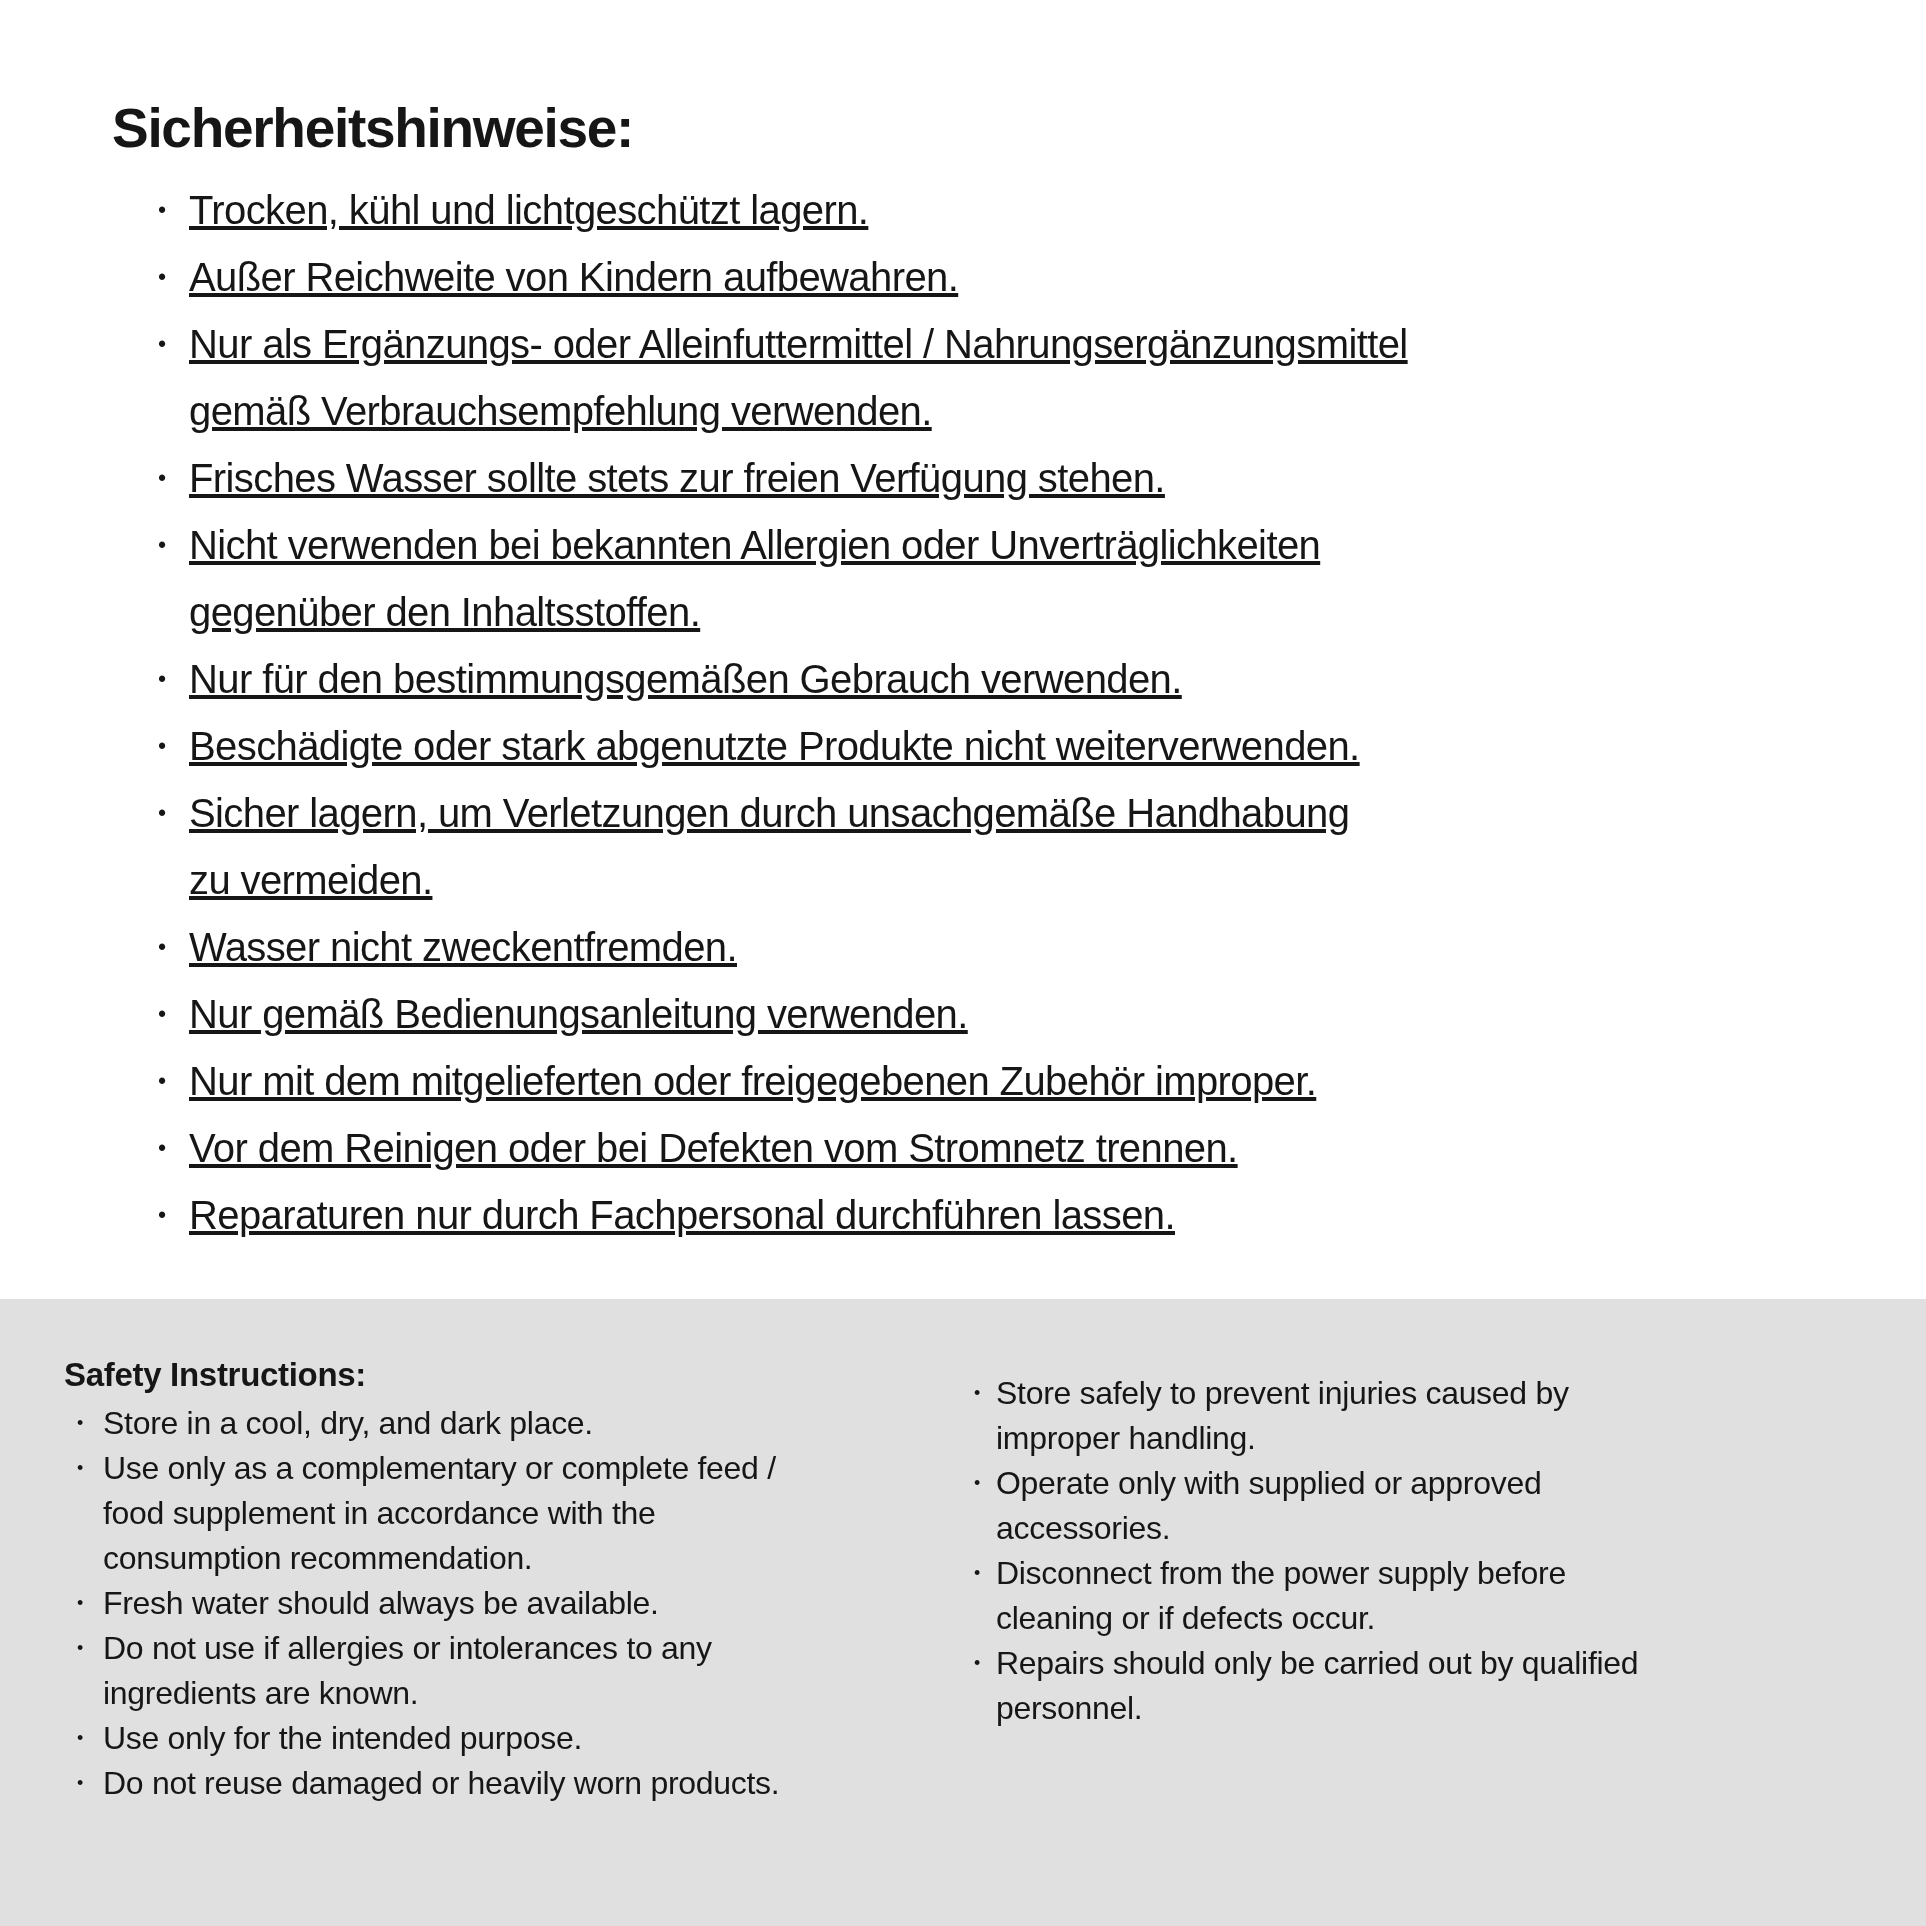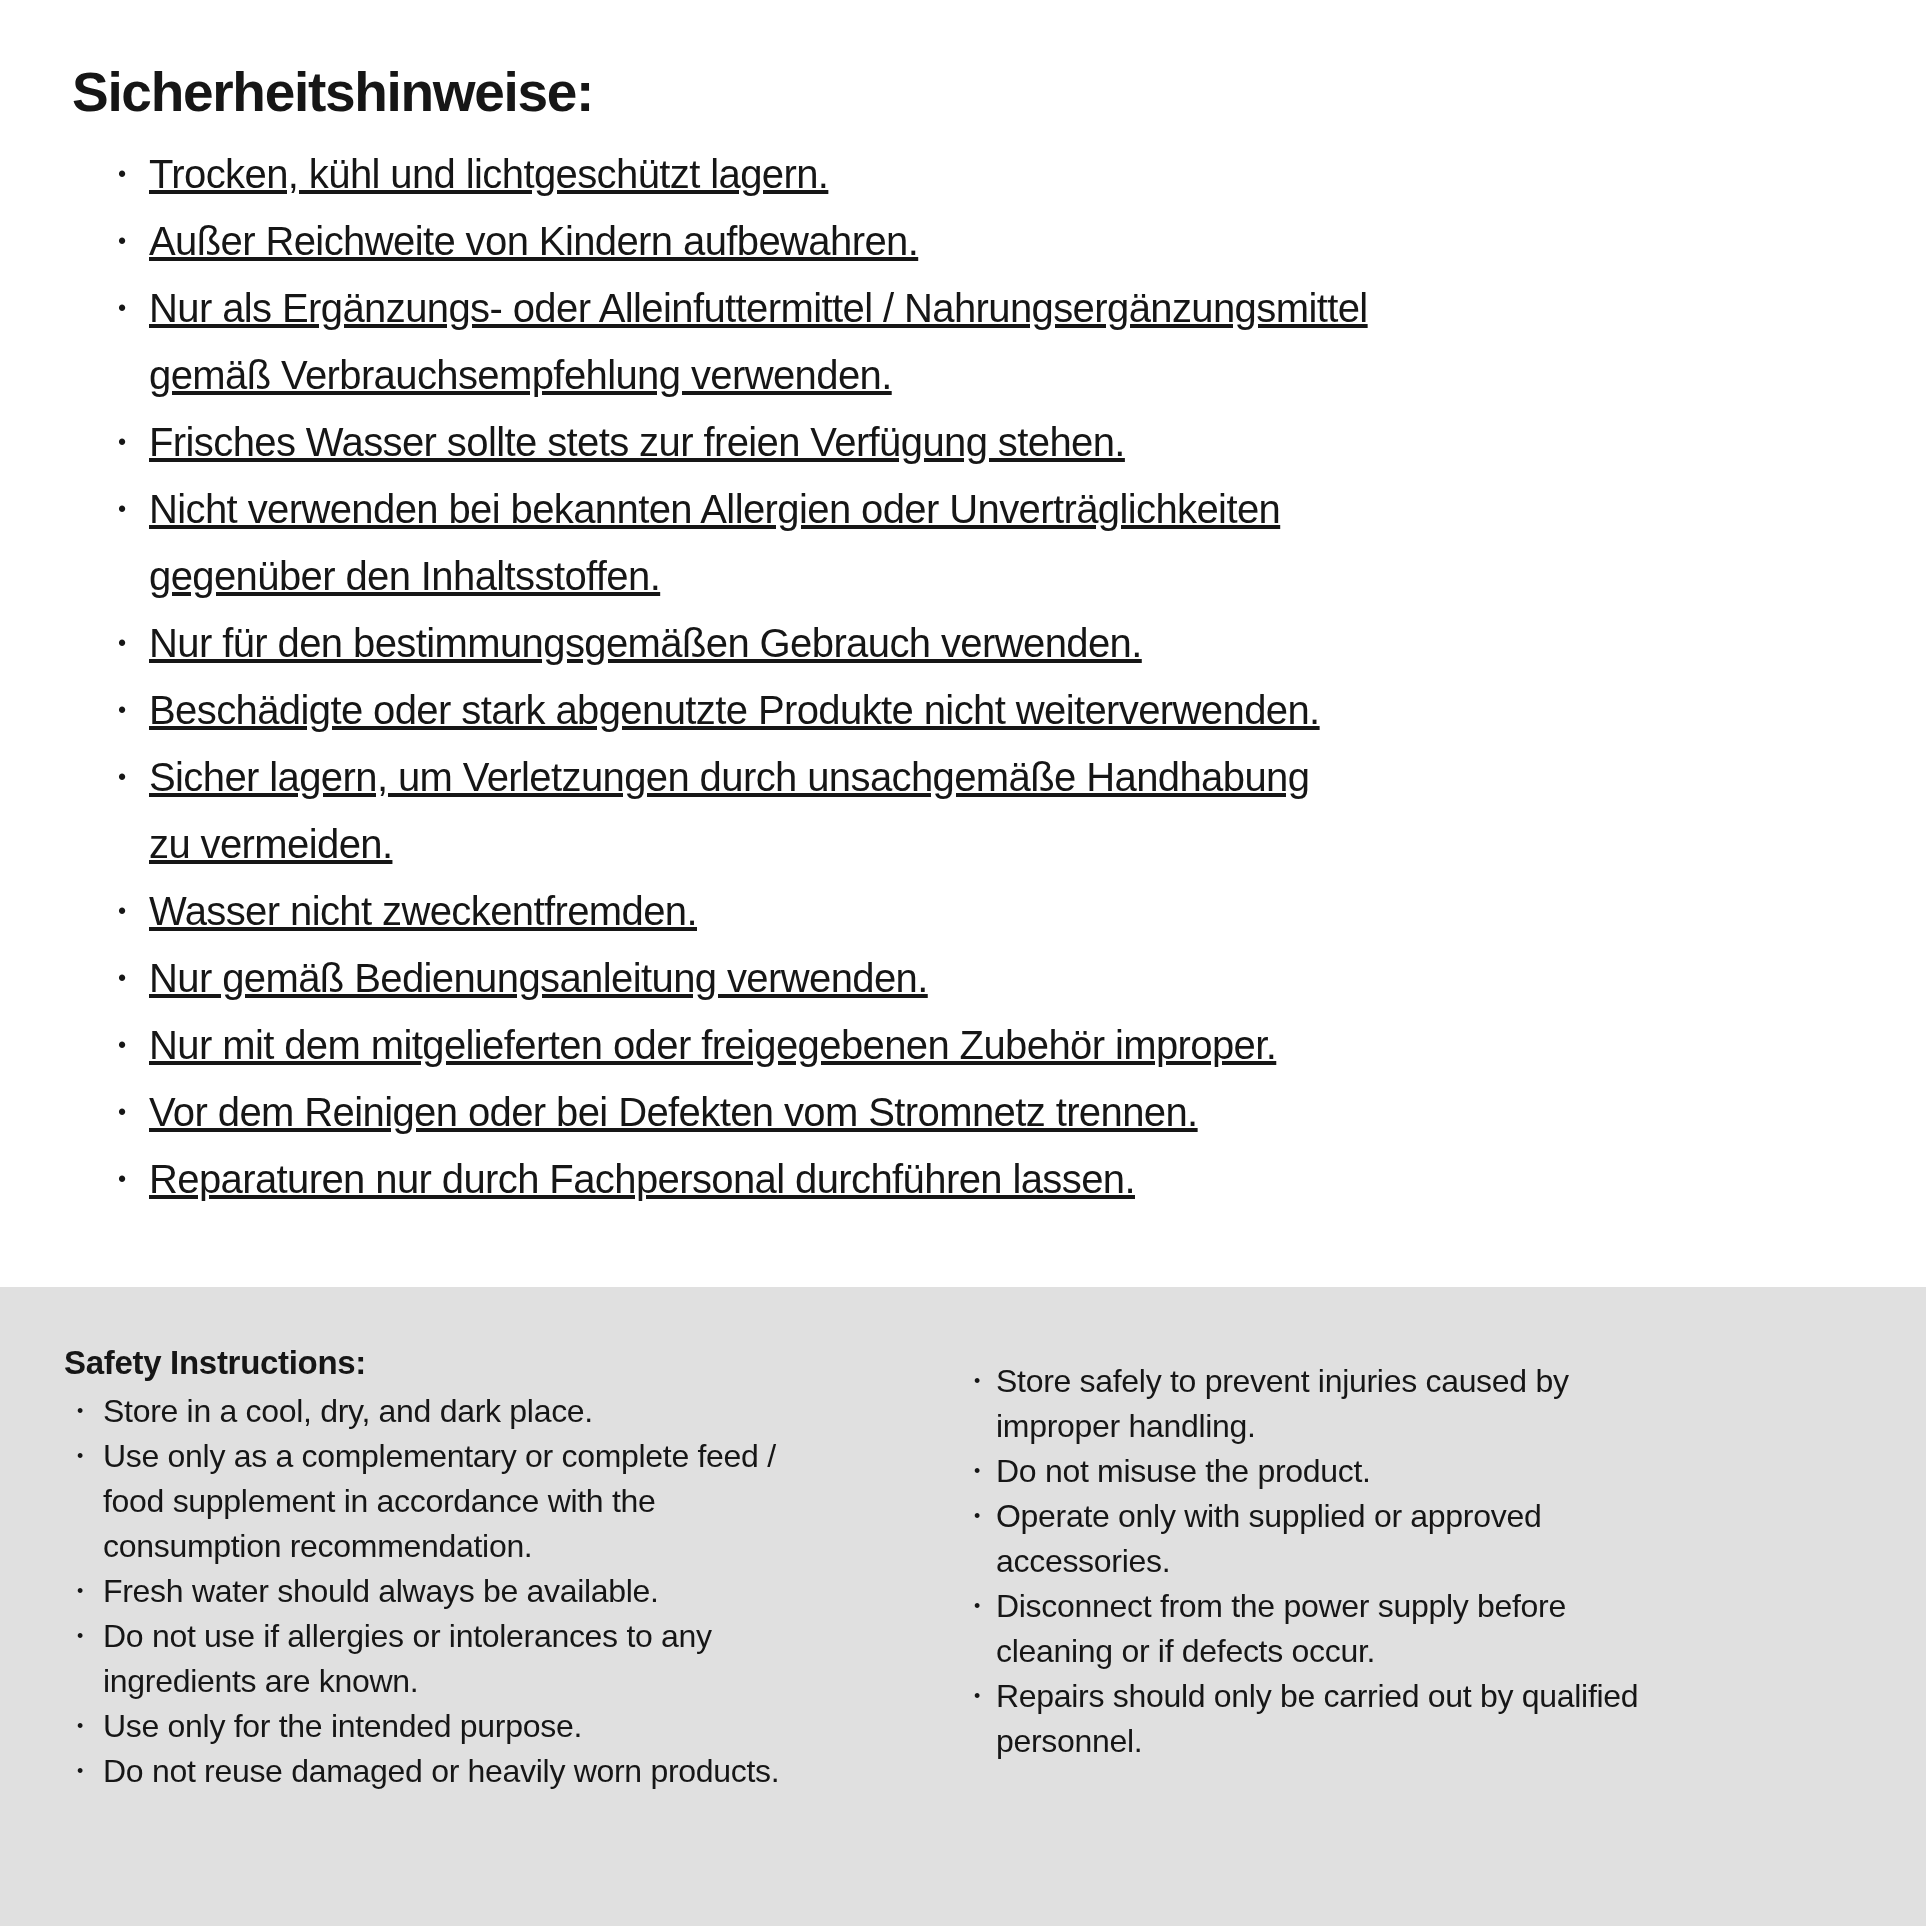--- a/index.html
+++ b/index.html
@@ -14,21 +14,22 @@
     background:var(--page-bg);
     color:var(--text);
     font-family:"Liberation Sans", sans-serif;
     overflow:hidden;
   }
   .page{width:1926px;height:1926px;display:flex;flex-direction:column;}
 
   
   .de-section{
     height:1287px;
-    padding:60px 39px 0 72px;
+    padding:60px 39px 0 112px;
+    margin-top:36px;
   }
   .de-title{
     margin:0;
     font-size:55px;
     line-height:64px;
     font-weight:700;
     letter-spacing:-1.3px;
   }
   .de-list{
     list-style:none;
@@ -132,21 +133,20 @@
         <li>Do not use if allergies or intolerances to any
 ingredients are known.</li>
         <li>Use only for the intended purpose.</li>
         <li>Do not reuse damaged or heavily worn products.</li>
       </ul>
     </div>
     <div class="en-col-right">
       <ul class="en-list">
         <li>Store safely to prevent injuries caused by
 improper handling.</li>
-        <li>Do not misuse the product.</li>
         <li>Operate only with supplied or approved
 accessories.</li>
         <li>Disconnect from the power supply before
 cleaning or if defects occur.</li>
         <li>Repairs should only be carried out by qualified
 personnel.</li>
       </ul>
     </div>
   </section>
 

